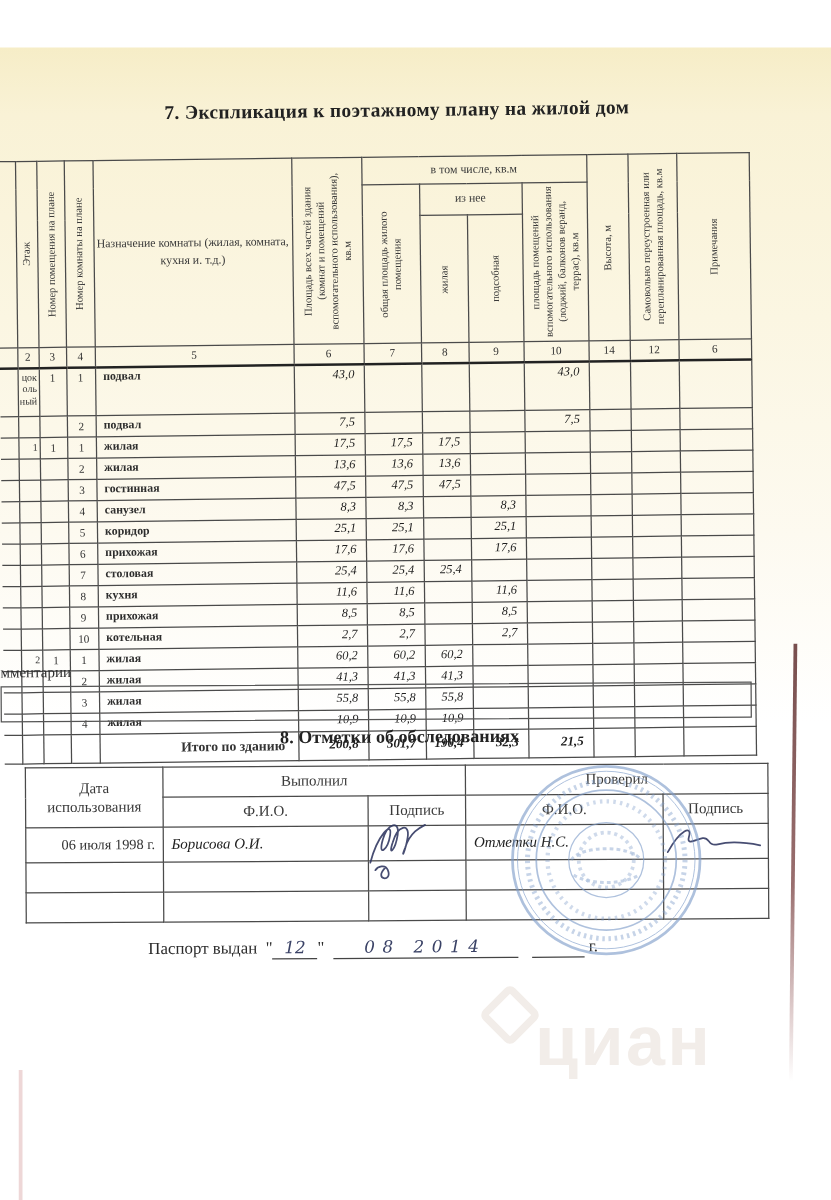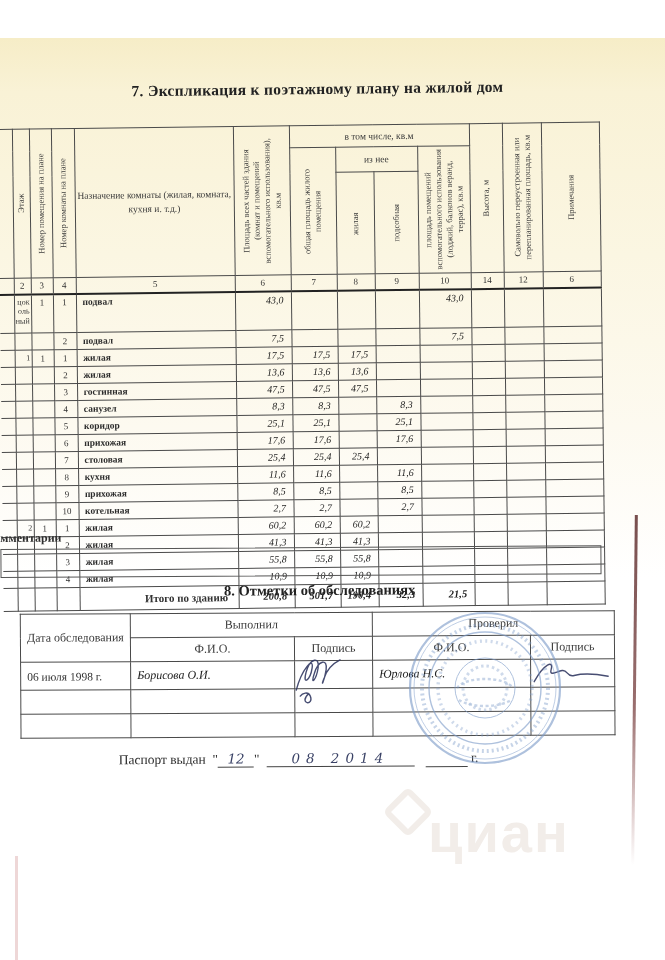--- a/index.html
+++ b/index.html
@@ -51,35 +51,35 @@
     text-align:right;padding-right:7px;
     font-style:italic;font-size:10px;color:#1f1f1f;
   }
   tbody.data td.idx{text-align:center;font-size:9px;}
   tbody.data td.floor{text-align:right;font-size:8px;word-break:break-all;line-height:1.2;padding:1px;}
   tr.total td{height:22px;font-weight:bold;}
   tr.total td.label{text-align:right;padding-right:10px;font-size:11px;}
   tr.total td.num{font-style:italic;text-align:right;padding-right:7px;font-size:10.5px;}
 
   
-  .comments-label{position:absolute;top:529px;left:1px;font-size:12px;font-weight:bold;color:#2e2e2e;}
+  .comments-label{position:absolute;top:529px;left:1px;font-size:12px;font-weight:normal;color:#2e2e2e;}
   .comments-box{position:absolute;top:547px;left:1px;width:599px;height:27px;border:1px solid #555;}
 
   
   .sec8-title{position:absolute;top:582px;left:0;width:640px;text-align:center;font-size:14.5px;font-weight:bold;color:#222;}
   table.survey{
     position:absolute;top:612px;left:20px;width:594px;
     border-collapse:collapse;table-layout:fixed;font-size:12px;color:#333;
   }
   table.survey td{border:1px solid #4a4a4a;padding:0 6px;vertical-align:middle;}
   table.survey tr.sh{height:24px;}
   table.survey td.hd{text-align:center;color:#3a3a3a;}
   table.survey tr.srow{height:28px;}
   table.survey tr.sempty{height:24px;}
-  td.sdate{font-size:11.5px;text-align:left;}
+  td.sdate{font-size:11.5px;text-align:right;}
   td.sname{font-style:italic;font-size:12px;color:#222;}
 
   .sig{position:absolute;pointer-events:none;}
 
   
   .stamp{position:absolute;top:608px;left:405px;width:160px;height:160px;opacity:.62;}
 
   
   .passport{position:absolute;top:750px;left:118px;font-size:13.5px;color:#2c2c2c;white-space:nowrap;}
   .hw{font-style:italic;color:#3a4266;font-family:"DejaVu Serif",serif;}
@@ -462,35 +462,35 @@
     <table class="survey">
       <colgroup>
         <col style="width:110px">
           <col style="width:164px">
           <col style="width:78px">
           <col style="width:158px">
           <col style="width:84px">
       </colgroup>
       <tbody>
         <tr class="sh">
-          <td rowspan="2" class="hd">Дата обследования</td>
+          <td rowspan="2" class="hd">Дата использования</td>
           <td colspan="2" class="hd">Выполнил</td>
           <td colspan="2" class="hd">Проверил</td>
         </tr>
         <tr class="sh">
           <td class="hd">Ф.И.О.</td>
           <td class="hd">Подпись</td>
           <td class="hd">Ф.И.О.</td>
           <td class="hd">Подпись</td>
         </tr>
         <tr class="srow">
           <td class="sdate">06 июля 1998 г.</td>
           <td class="sname">Борисова О.И.</td>
           <td></td>
-          <td class="sname">Юрлова Н.С.</td>
+          <td class="sname">Отметки Н.С.</td>
           <td></td>
         </tr>
         <tr class="sempty">
             <td></td>
             <td></td>
             <td></td>
             <td></td>
             <td></td>
           </tr>
         <tr class="sempty">

